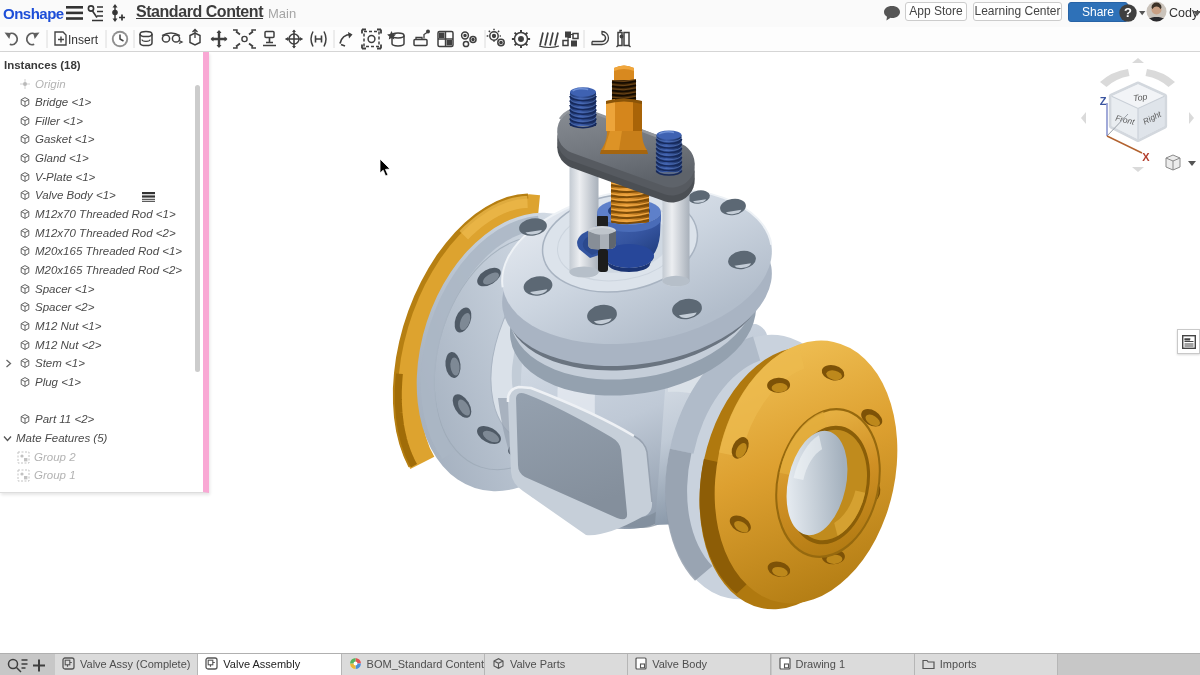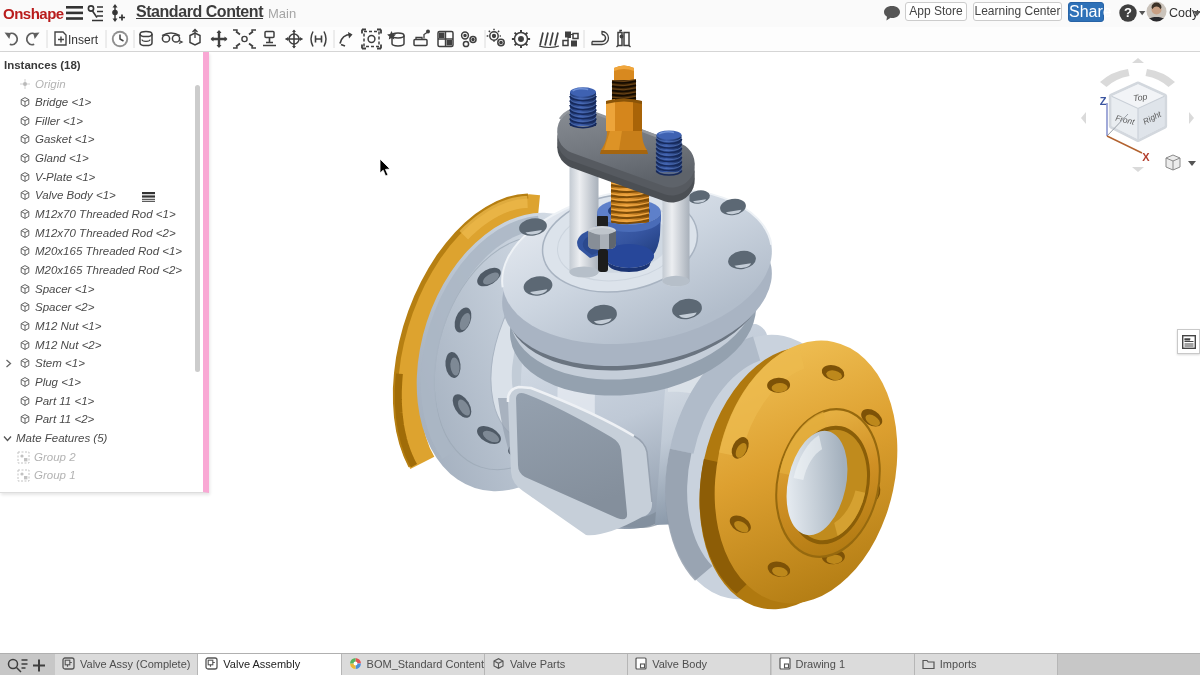--- a/index.html
+++ b/index.html
@@ -1,21 +1,21 @@
 <!DOCTYPE html>
 <html><head><meta charset="utf-8"><style>
 * { margin:0; padding:0; box-sizing:border-box; }
 html,body { width:1200px; height:675px; font-family:"Liberation Sans",sans-serif; overflow:hidden; background:#fff; position:relative; }
 .abs { position:absolute; }
 #topbar { position:absolute; top:0; left:0; width:1200px; height:27px; background:#fafafa; }
-#logo { position:absolute; left:3px; top:5px; font-size:15px; font-weight:700; color:#b91c1c; letter-spacing:-0.5px; }
+#logo { position:absolute; left:3px; top:5px; font-size:15px; font-weight:700; color:#1d4ed8; letter-spacing:-0.5px; }
 #docname { position:absolute; left:136px; top:3px; font-size:16px; font-weight:700; color:#3c3c3c; letter-spacing:-0.45px;text-decoration:underline; }
 #wsname { position:absolute; left:268px; top:6px; font-size:13px; color:#a5a5a5;text-align:center; }
 .tbtn { position:absolute; top:2px; height:19px; background:#fff; border:1px solid #ccc; border-radius:3px; font-size:12px; color:#444; line-height:17px; text-align:center; }
-#sharebtn { position:absolute; top:2px; left:1068px; width:36px; height:20px; background:#2e71b8; border:1px solid #2763a6; border-radius:3px; color:#fff; font-size:16px; line-height:18px; text-align:center; }
+#sharebtn { position:absolute; top:2px; left:1068px; width:60px; height:20px; background:#2e71b8; border:1px solid #2763a6; border-radius:3px; color:#fff; font-size:12px; line-height:18px; text-align:center; }
 #cody { position:absolute; left:1169px; top:6px; font-size:12.5px; color:#333; }
 #toolbar { position:absolute; top:27px; left:0; width:1200px; height:25px; background:#fdfdfd; border-bottom:1px solid #d5d5d5; }
 #panel { position:absolute; top:52px; left:0; width:209px; height:441px; background:#fff; border-right:6px solid #f9a8d4; border-bottom:1px solid #ddd; box-shadow:1px 2px 3px rgba(0,0,0,0.10); }
 #panel h3 { font-size:11.5px; font-weight:700; color:#3a3a3a; padding:7px 0 0 4px; }
 .row { position:absolute; left:0; width:198px; height:19px; font-size:11.5px; color:#4a4a4a; white-space:nowrap; }
 .row .txt { position:absolute; left:35px; top:3px;font-style:italic; }
 .row .ric { position:absolute; left:19px; top:3px; }
 .row.gray { color:#b3b3b3; }
 #scrollbar { position:absolute; right:3px; top:33px; width:5px; height:287px; background:#ccc; border-radius:3px; }
 #tabbar { position:absolute; top:653px; left:0; width:1200px; height:22px; background:#c7c7c7; border-top:1px solid #b0b0b0; }
@@ -639,26 +639,20 @@
       <svg class="ric" style="left:5px;top:5px" width="7" height="9" viewBox="0 0 7 9">
         <path d="M1.5 1 L5.5 4.5 L1.5 8" fill="none" stroke="#666" stroke-width="1.3"></path>
       </svg>
     </div>
 <div class="row" style="top:320.9px">
       <svg class="ric" width="12" height="12" viewBox="0 0 12 12">
         <path d="M2.2 3.6 L6 1.6 L9.8 3.6 L9.8 8.4 L6 10.4 L2.2 8.4 Z M2.2 3.6 L6 5.6 L9.8 3.6 M6 5.6 V10.4" fill="none" stroke="#666" stroke-width="1"></path>
       </svg>
       <span class="txt">Plug &lt;1&gt;</span>
     </div>
-<div class="row" style="top:339.5px">
-      <svg class="ric" width="12" height="12" viewBox="0 0 12 12">
-        <path d="M2.2 3.6 L6 1.6 L9.8 3.6 L9.8 8.4 L6 10.4 L2.2 8.4 Z M2.2 3.6 L6 5.6 L9.8 3.6 M6 5.6 V10.4" fill="none" stroke="#666" stroke-width="1"></path>
-      </svg>
-      <span class="txt">Part 11 &lt;1&gt;</span>
-    </div>
 <div class="row" style="top:358.2px">
       <svg class="ric" width="12" height="12" viewBox="0 0 12 12">
         <path d="M2.2 3.6 L6 1.6 L9.8 3.6 L9.8 8.4 L6 10.4 L2.2 8.4 Z M2.2 3.6 L6 5.6 L9.8 3.6 M6 5.6 V10.4" fill="none" stroke="#666" stroke-width="1"></path>
       </svg>
       <span class="txt">Part 11 &lt;2&gt;</span>
     </div>
 <div class="row" style="top:376.8px">
       <span class="txt" style="left:16px">Mate Features (5)</span>
       <svg class="ric" style="left:3px;top:6px" width="9" height="7" viewBox="0 0 9 7">
         <path d="M1 1.5 L4.5 5.5 L8 1.5" fill="none" stroke="#555" stroke-width="1.3"></path>

